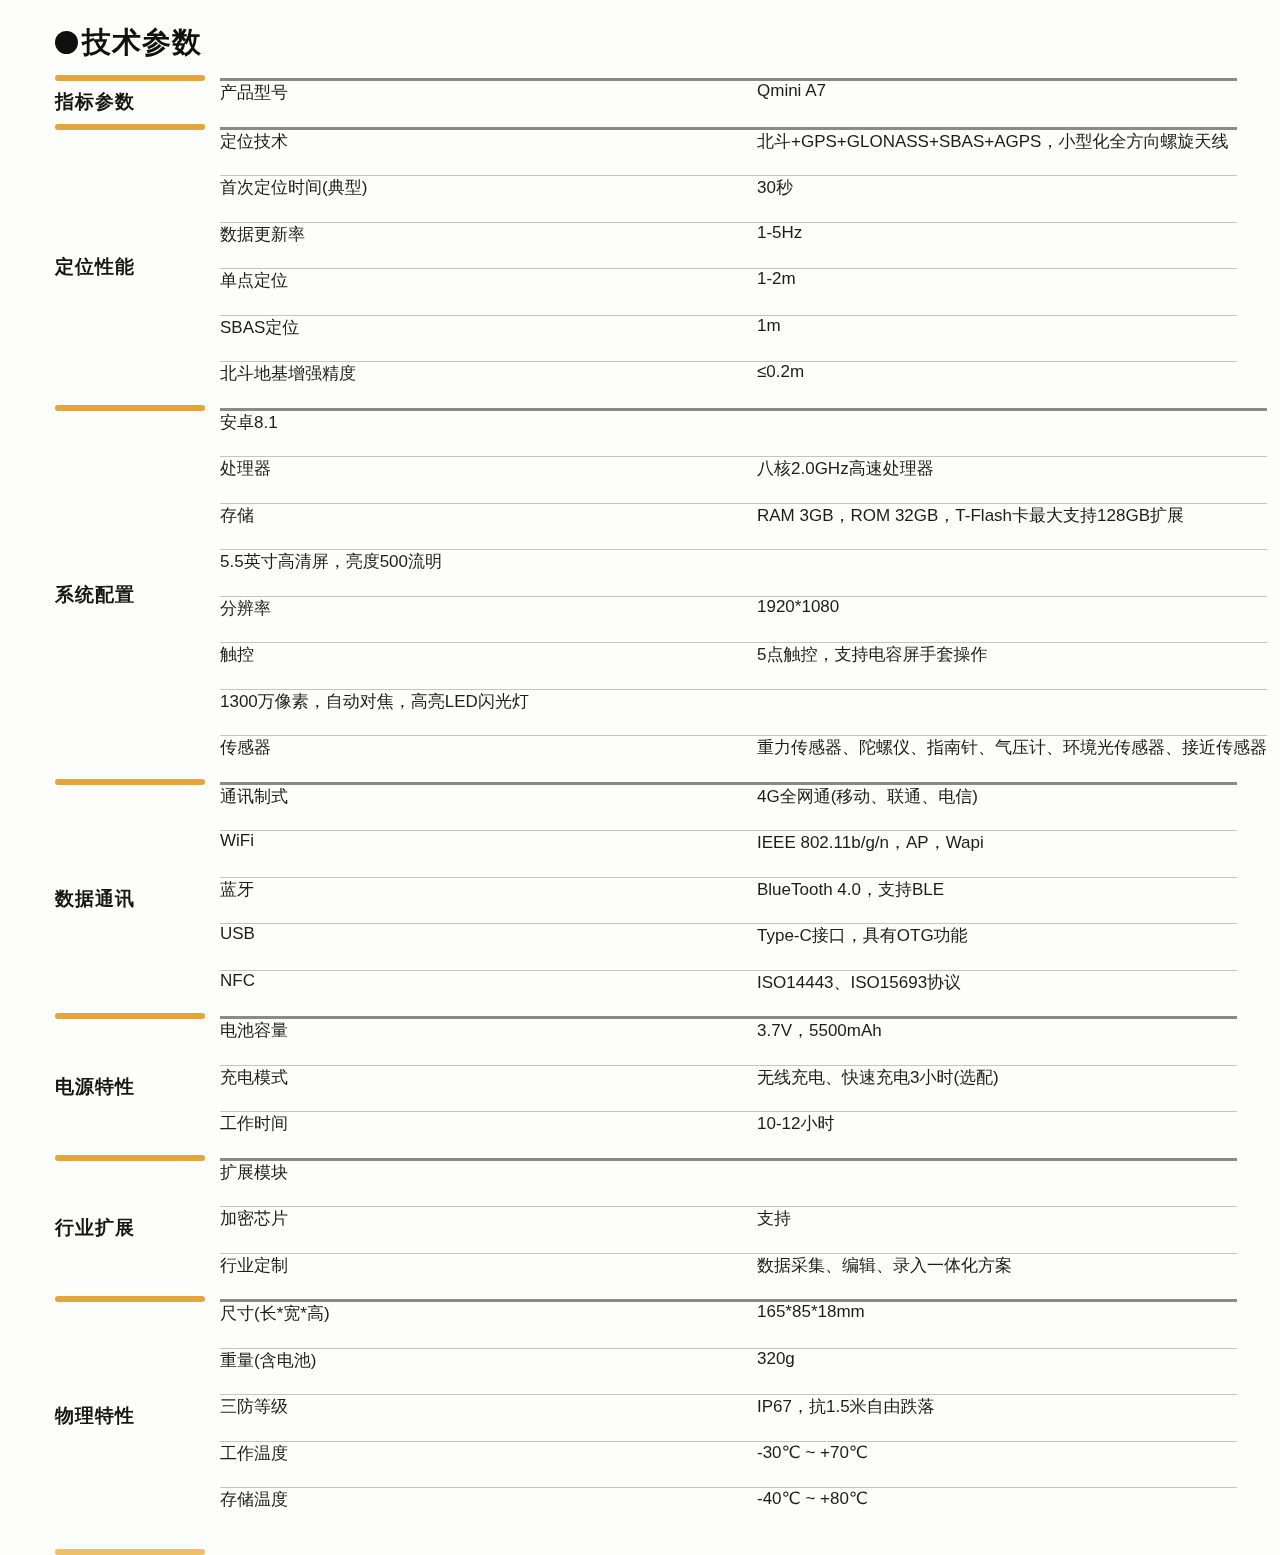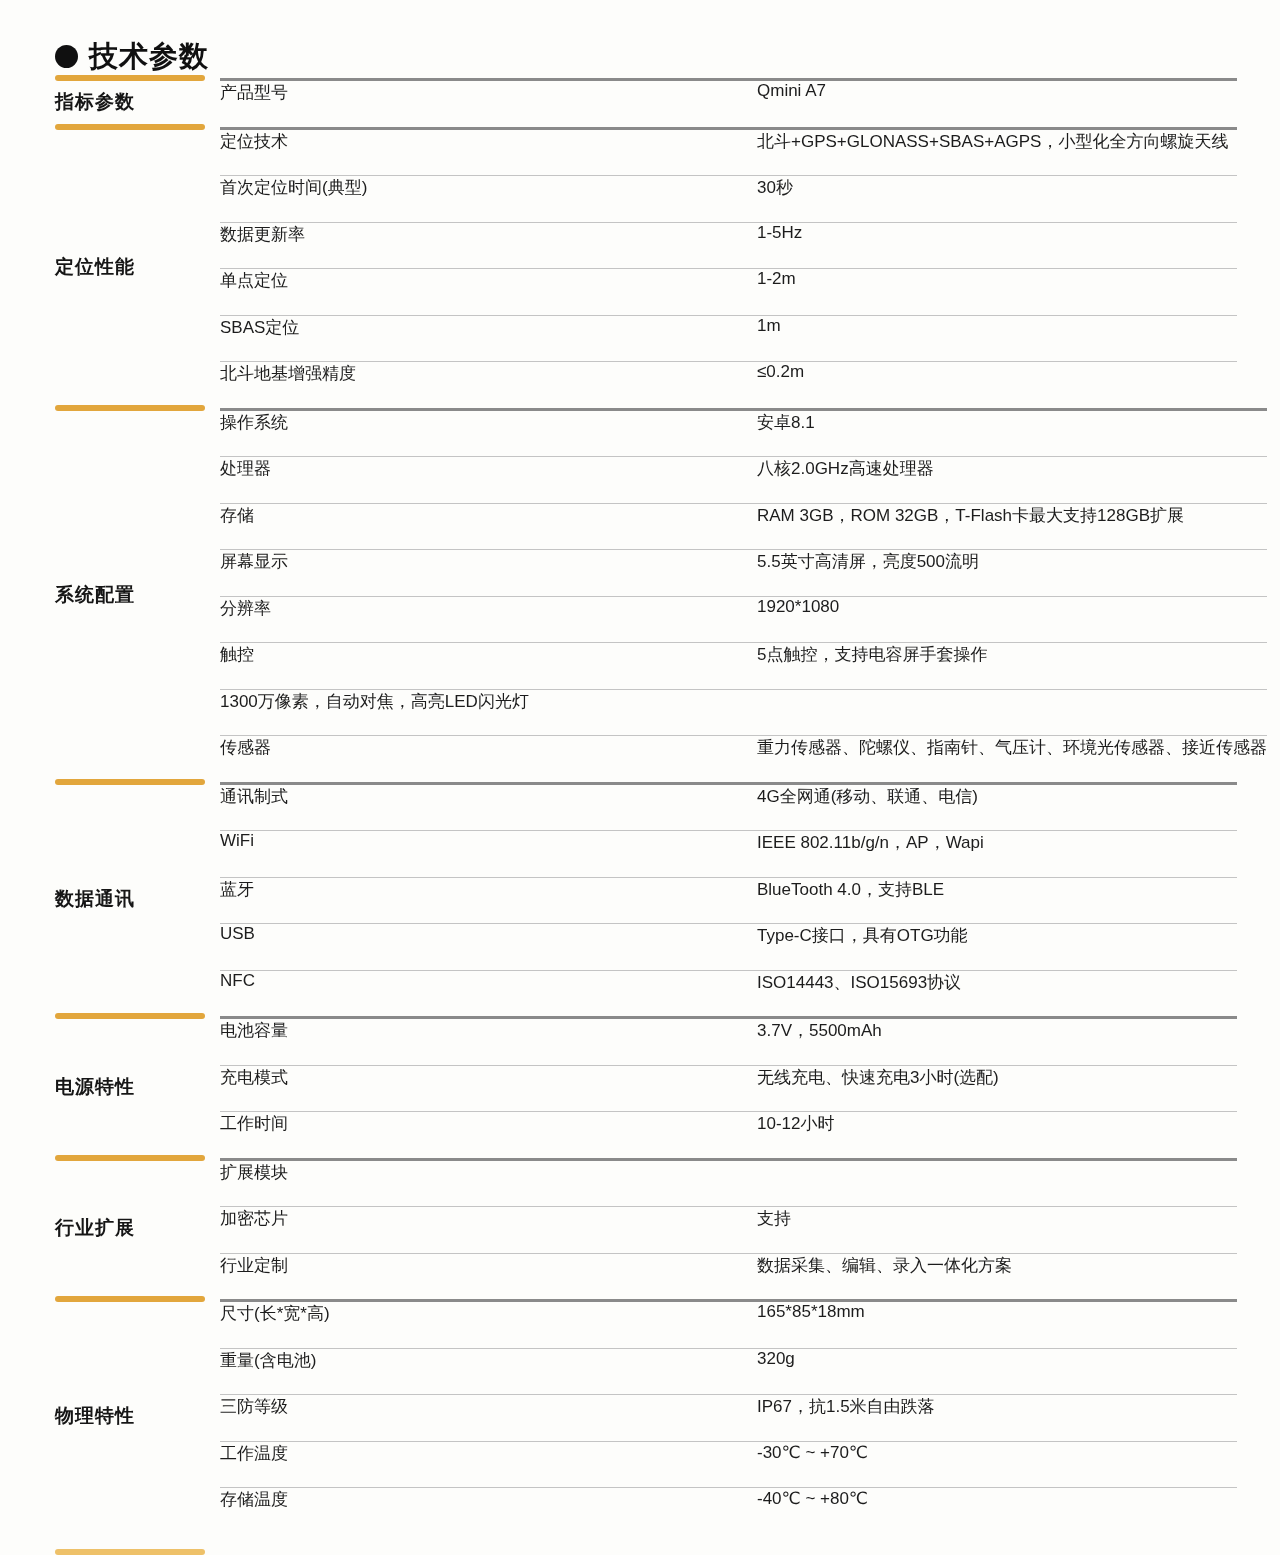--- a/index.html
+++ b/index.html
@@ -5,22 +5,22 @@
   html,body{margin:0;padding:0;}
   body{
     width:1280px;height:1555px;
     background:#fdfdfb;
     font-family:"Liberation Sans","DejaVu Sans",sans-serif;
     color:#1a1a1a;
     position:relative;
     overflow:hidden;
   }
   .title-row{
-    position:absolute;left:55px;top:42px;
-    display:flex;align-items:center;gap:11px;
+    position:absolute;left:55px;top:28px;
+    display:flex;align-items:center;gap:4px;
   }
   .title-dot{
     width:23px;height:23px;border-radius:50%;
     background:#101010;flex:none;
   }
   .title-text{
     font-size:29px;font-weight:bold;color:#101010;
     letter-spacing:1px;line-height:1;
   }
   .spec-table{
@@ -121,33 +121,31 @@
         </div>
       </div>
     </div>
     <div class="section">
       <div class="sec-label">
         <span class="accent-bar"></span>
         <span>系统配置</span>
       </div>
       <div class="sec-rows">
         <div class="row">
-          <div class="pname">操作系统</div>
           <div class="pvalue">安卓8.1</div>
         </div>
         <div class="row">
           <div class="pname">处理器</div>
           <div class="pvalue">八核2.0GHz高速处理器</div>
         </div>
         <div class="row">
           <div class="pname">存储</div>
           <div class="pvalue">RAM 3GB，ROM 32GB，T-Flash卡最大支持128GB扩展</div>
         </div>
         <div class="row">
-          <div class="pname">屏幕显示</div>
           <div class="pvalue">5.5英寸高清屏，亮度500流明</div>
         </div>
         <div class="row">
           <div class="pname">分辨率</div>
           <div class="pvalue">1920*1080</div>
         </div>
         <div class="row">
           <div class="pname">触控</div>
           <div class="pvalue">5点触控，支持电容屏手套操作</div>
         </div>

